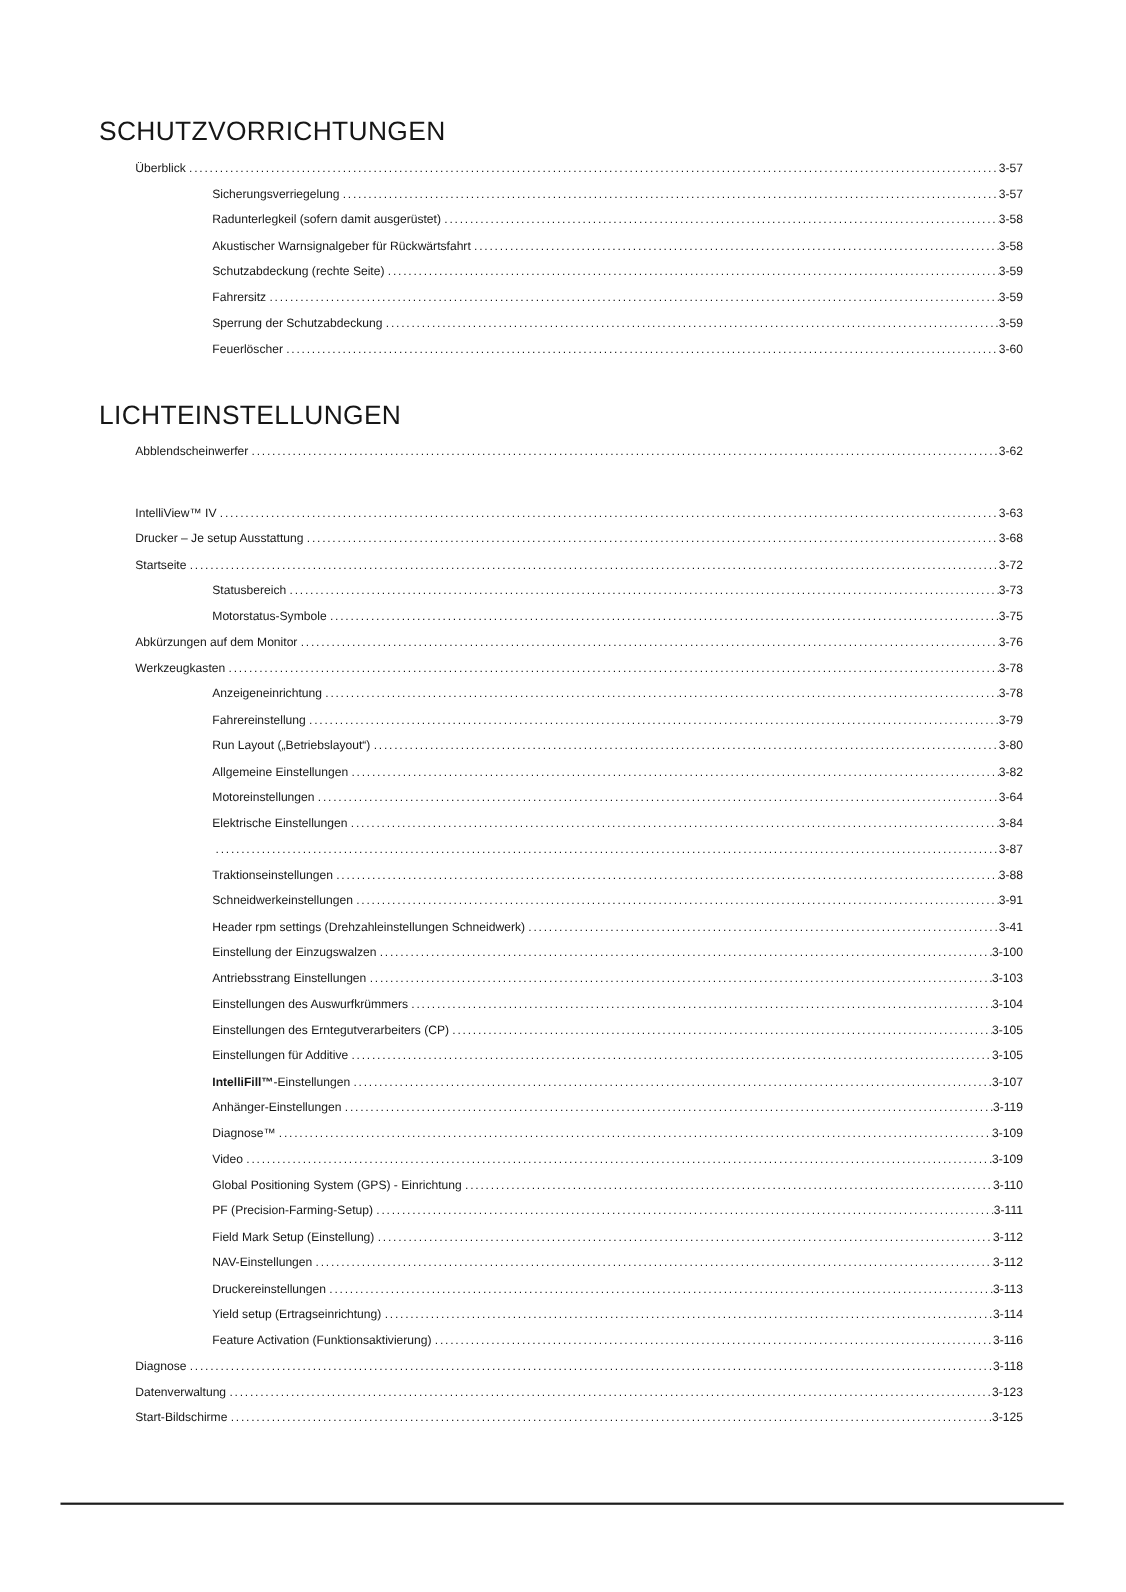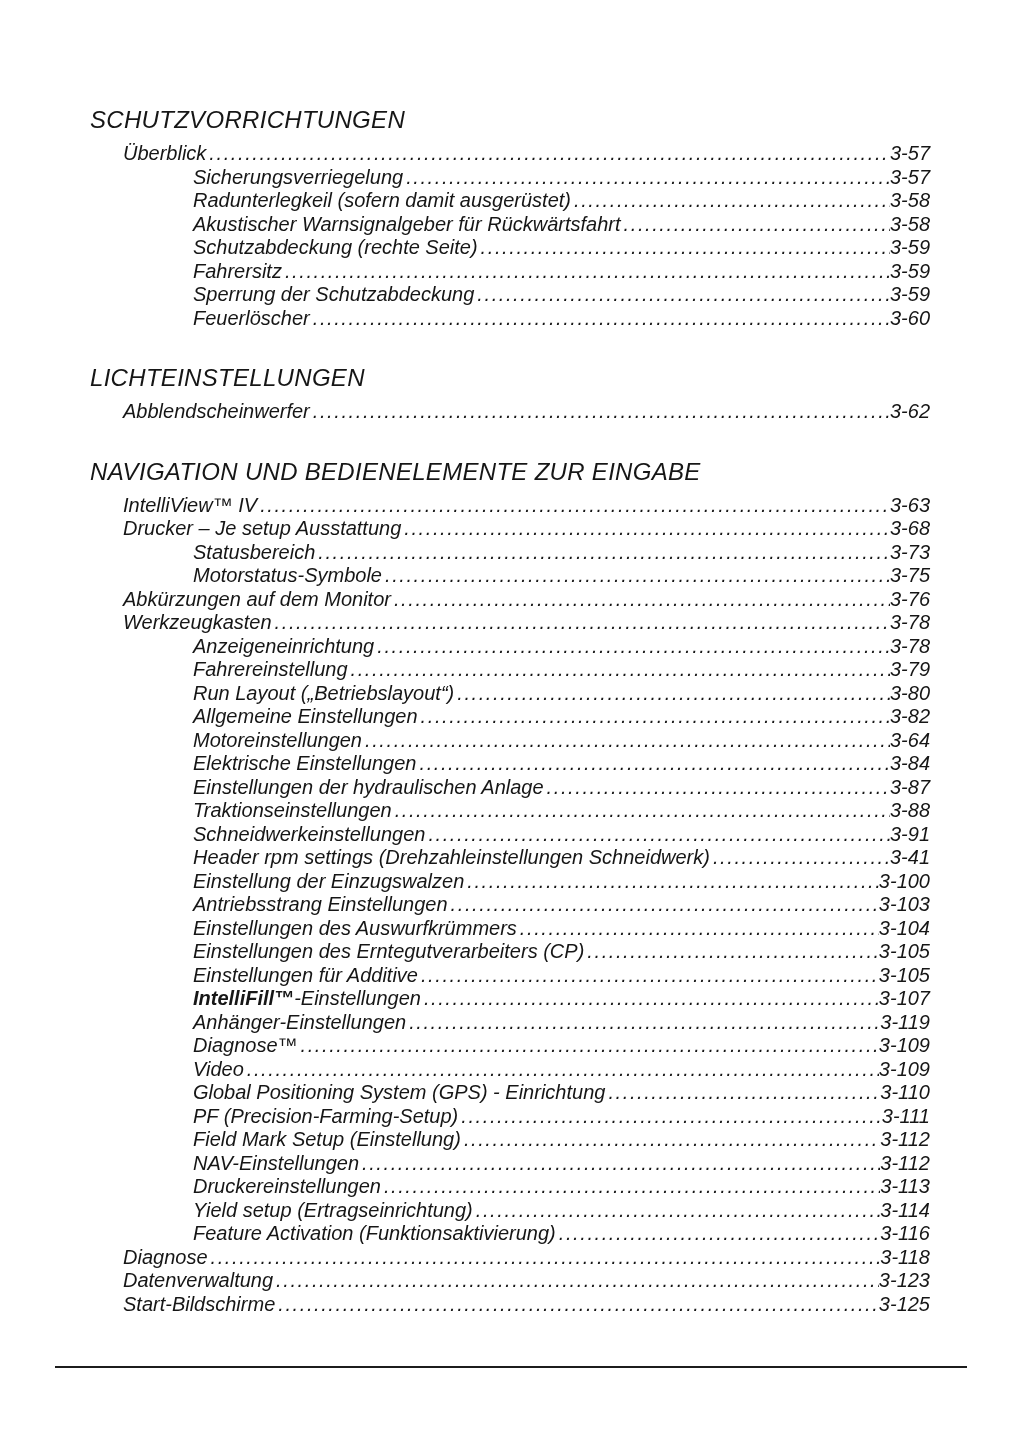--- a/index.html
+++ b/index.html
@@ -11,36 +11,35 @@
   body {
     font-family: "Liberation Sans", sans-serif;
     color: #161616;
     position: relative;
     overflow: hidden;
   }
   .page {
     position: absolute;
     inset: 0;
     padding: 104px 94px 0 90px;
-    font-style: italic;
   }
   .toc-section { margin-bottom: 32px; }
   .section-title {
     font-size: 24px;
     font-weight: 400;
     line-height: 32px;
     letter-spacing: 0.3px;
     color: #161616;
     margin-bottom: 6px;
     white-space: nowrap;
   }
   .toc-entry {
     display: flex;
     align-items: baseline;
-    font-size: 20px;
+    font-size: 11px;
     line-height: 23.5px;
     color: #161616;
     justify-content: flex-end;
   }
   .toc-entry.level-1 { padding-left: 33px; }
   .toc-entry.level-2 { padding-left: 103px; }
   .entry-label { white-space: nowrap; }
   .entry-label .b { font-weight: 700; }
   .entry-dots {
     flex: 1 1 auto;
@@ -115,31 +114,35 @@
       </div>
       <div class="toc-section">
         <div class="section-title">LICHTEINSTELLUNGEN</div>
         <div class="toc-entry level-1">
           <span class="entry-label">Abblendscheinwerfer</span>
           <span class="entry-dots"></span>
           <span class="entry-page">3-62</span>
         </div>
       </div>
       <div class="toc-section">
-        <div class="section-title">NAVIGATION UND BEDIENELEMENTE ZUR EINGABE</div>
         <div class="toc-entry level-1">
           <span class="entry-label">IntelliView™ IV</span>
           <span class="entry-dots"></span>
           <span class="entry-page">3-63</span>
         </div>
         <div class="toc-entry level-1">
           <span class="entry-label">Drucker – Je setup Ausstattung</span>
           <span class="entry-dots"></span>
           <span class="entry-page">3-68</span>
         </div>
+        <div class="toc-entry level-1">
+          <span class="entry-label">Startseite</span>
+          <span class="entry-dots"></span>
+          <span class="entry-page">3-72</span>
+        </div>
         <div class="toc-entry level-2">
           <span class="entry-label">Statusbereich</span>
           <span class="entry-dots"></span>
           <span class="entry-page">3-73</span>
         </div>
         <div class="toc-entry level-2">
           <span class="entry-label">Motorstatus-Symbole</span>
           <span class="entry-dots"></span>
           <span class="entry-page">3-75</span>
         </div>
@@ -177,21 +180,20 @@
           <span class="entry-label">Motoreinstellungen</span>
           <span class="entry-dots"></span>
           <span class="entry-page">3-64</span>
         </div>
         <div class="toc-entry level-2">
           <span class="entry-label">Elektrische Einstellungen</span>
           <span class="entry-dots"></span>
           <span class="entry-page">3-84</span>
         </div>
         <div class="toc-entry level-2">
-          <span class="entry-label">Einstellungen der hydraulischen Anlage</span>
           <span class="entry-dots"></span>
           <span class="entry-page">3-87</span>
         </div>
         <div class="toc-entry level-2">
           <span class="entry-label">Traktionseinstellungen</span>
           <span class="entry-dots"></span>
           <span class="entry-page">3-88</span>
         </div>
         <div class="toc-entry level-2">
           <span class="entry-label">Schneidwerkeinstellungen</span>

